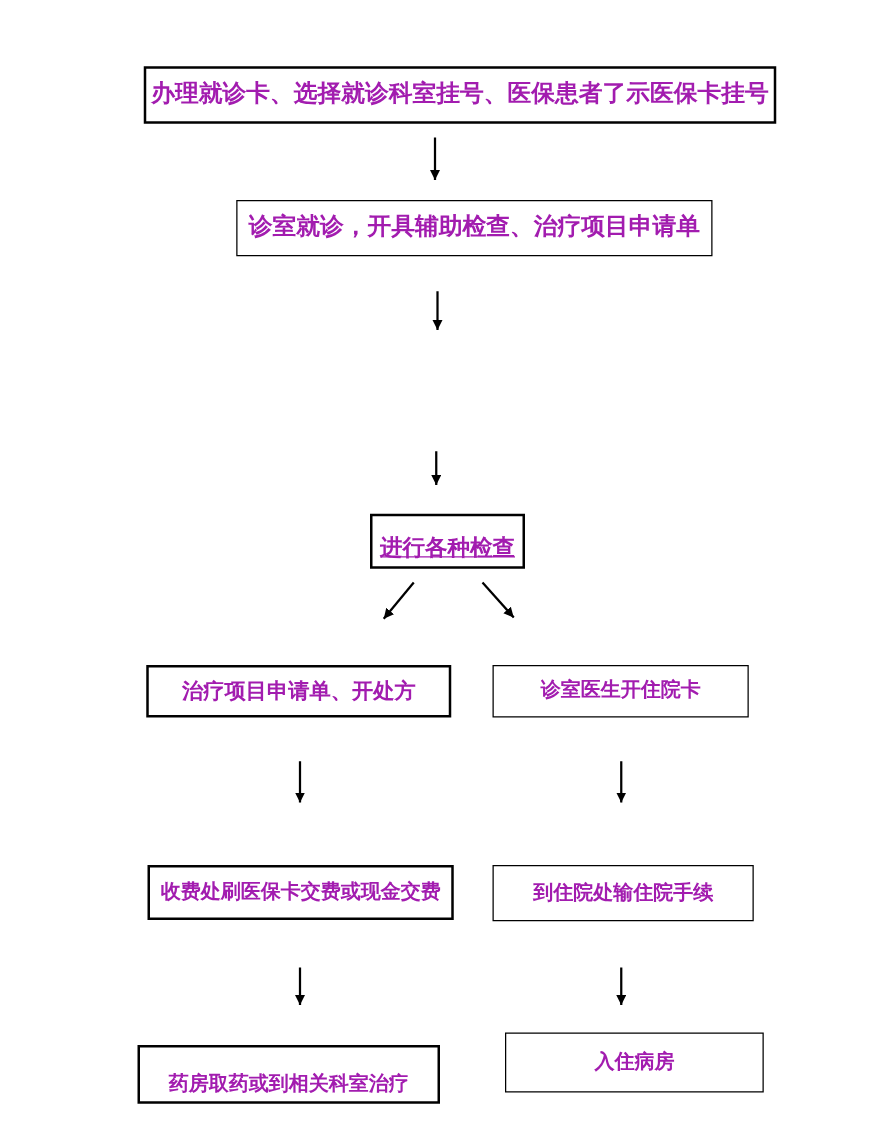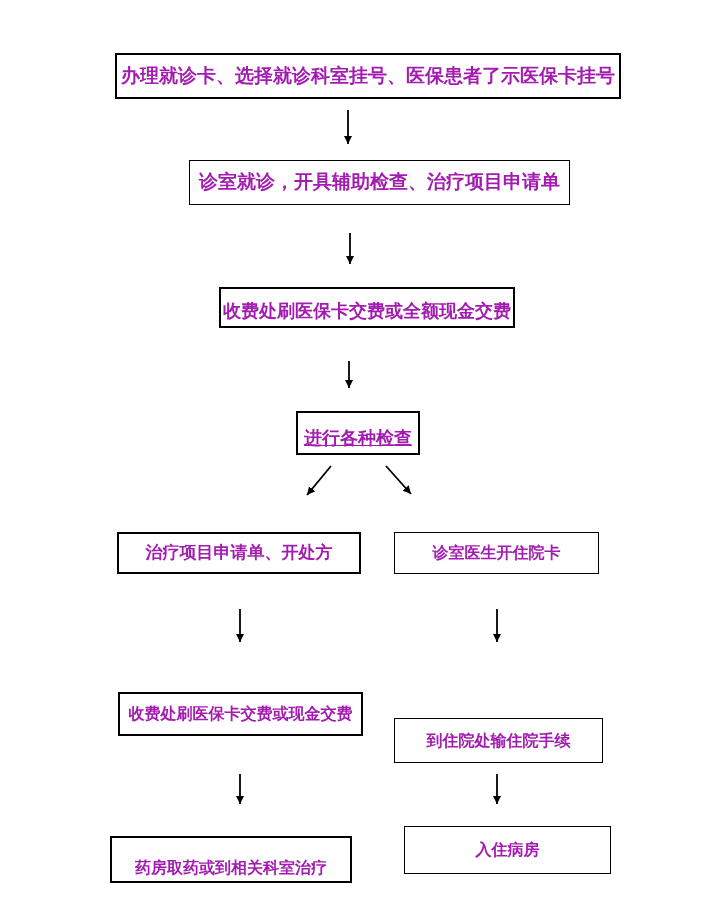--- a/index.html
+++ b/index.html
@@ -29,39 +29,38 @@
   .underline{text-decoration:underline;}
 
   
   .n1 {left:115px;top:53px; width:506px;height:46px;font-size:19px;}
   .n2 {left:189px;top:160px;width:381px;height:45px;font-size:19px;}
   .n3 {left:219px;top:287px;width:296px;height:41px;font-size:18px;}
   .n4 {left:296px;top:411px;width:124px;height:44px;font-size:18px;}
   .n5 {left:117px;top:532px;width:244px;height:42px;font-size:17px;}
   .n6 {left:394px;top:532px;width:205px;height:42px;font-size:16px;}
   .n7 {left:118px;top:692px;width:245px;height:44px;font-size:16px;}
-  .n8 {left:394px;top:718px;width:209px;height:45px;font-size:16px;}
+  .n8 {left:394px;top:692px;width:209px;height:45px;font-size:16px;}
   .n9 {left:110px;top:836px;width:242px;height:47px;font-size:16px;}
   .n10{left:404px;top:826px;width:207px;height:48px;font-size:16px;text-align:center;}
 
   .arrows{
     position:absolute;left:0;top:0;
     pointer-events:none;
   }
 </style>
 </head>
 <body>
 
 <div class="page">
 
   <div class="node n1 thick">办理就诊卡、选择就诊科室挂号、医保患者了示医保卡挂号</div>
 
   <div class="node n2">诊室就诊，开具辅助检查、治疗项目申请单</div>
 
-  <div class="node n3 thick val-low">收费处刷医保卡交费或全额现金交费</div>
 
   <div class="node n4 thick val-low underline">进行各种检查</div>
 
   <div class="node n5 thick">治疗项目申请单、开处方</div>
 
   <div class="node n6">诊室医生开住院卡</div>
 
   <div class="node n7 thick">收费处刷医保卡交费或现金交费</div>
 
   <div class="node n8">到住院处输住院手续</div>

